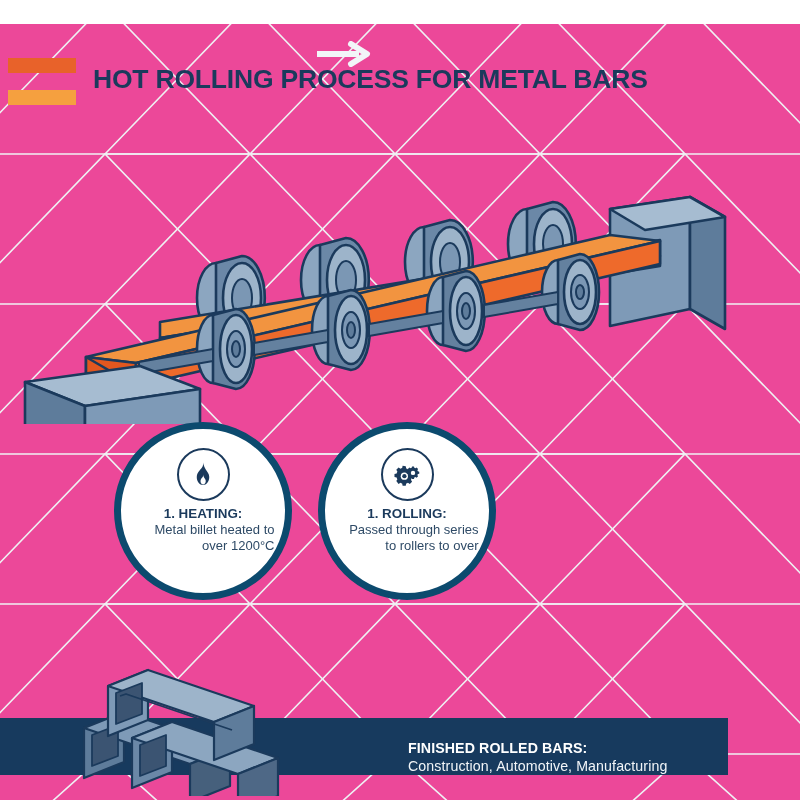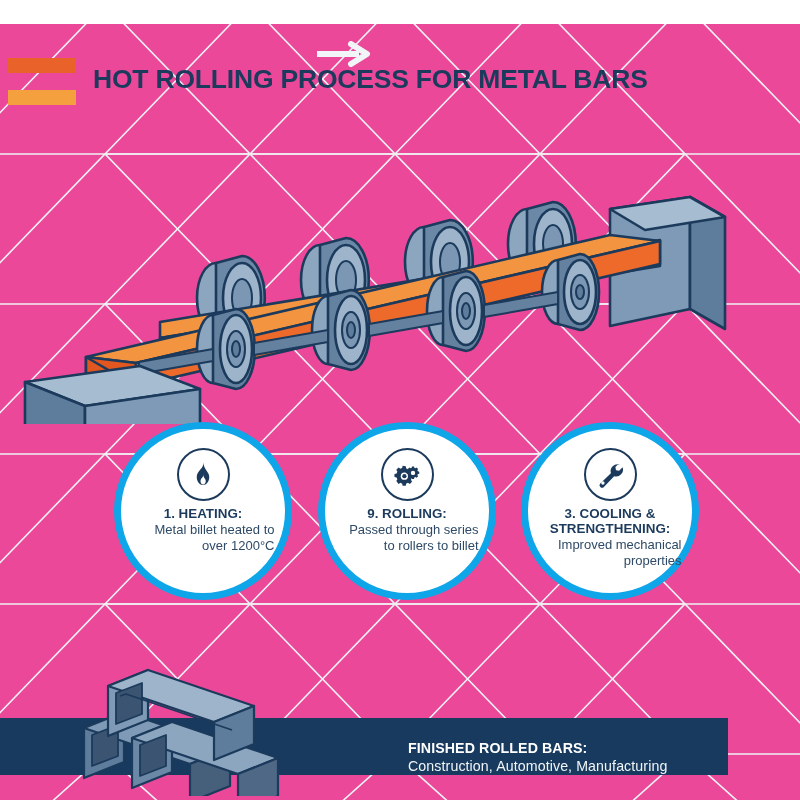--- a/index.html
+++ b/index.html
@@ -83,21 +83,21 @@
     left: 0;
     width: 800px;
     height: 180px;
     z-index: 4;
   }
   .step-circle {
     position: absolute;
     width: 178px;
     height: 178px;
     border-radius: 50%;
-    border: 7px solid #0ea5e9;
+    border: 7px solid #0c4a6e;
     background: #ffffff;
     box-sizing: border-box;
     display: flex;
     flex-direction: column;
     align-items: center;
     justify-content: flex-start;
     padding-top: 19px;
   }
   .step-circle.s1 { left: 114px; top: 0px; }
   .step-circle.s2 { left: 318px; top: 0px; }
@@ -360,34 +360,24 @@
             <path d="M10.2 3.6l.4 1.8c.5.15 1 .36 1.4.63l1.6-.9 1.85 1.85-.9 1.6c.27.42.48.9.63 1.4l1.8.4v2.6l-1.8.4c-.15.5-.36 1-.63 1.4l.9 1.6-1.85 1.85-1.6-.9c-.42.27-.9.48-1.4.63l-.4 1.8H7.6l-.4-1.8c-.5-.15-1-.36-1.4-.63l-1.6.9L2.35 15.9l.9-1.6c-.27-.42-.48-.9-.63-1.4l-1.8-.4V9.9l1.8-.4c.15-.5.36-.98.63-1.4l-.9-1.6L4.2 4.65l1.6.9c.42-.27.9-.48 1.4-.63l.4-1.8z" transform="translate(1.2,1.6) scale(0.96)"></path>
           </g>
           <circle cx="9.9" cy="12.9" r="2.9" fill="#ffffff"></circle>
           <circle cx="9.9" cy="12.9" r="1.7" fill="#1B3A5C"></circle>
           <g fill="#1B3A5C">
             <path d="M17.6 5.1l.25 1.1c.3.1.6.22.85.4l1-.55 1.15 1.15-.55 1c.17.26.3.55.4.85l1.1.25v1.6l-1.1.25c-.1.3-.23.6-.4.85l.55 1-1.15 1.15-1-.55c-.26.17-.55.3-.85.4l-.25 1.1H16l-.25-1.1c-.3-.1-.6-.23-.85-.4l-1 .55-1.15-1.15.55-1c-.17-.26-.3-.55-.4-.85l-1.1-.25v-1.6l1.1-.25c.1-.3.23-.6.4-.85l-.55-1 1.15-1.15 1 .55c.26-.17.55-.3.85-.4l.25-1.1z"></path>
           </g>
           <circle cx="16.8" cy="10.3" r="1.75" fill="#ffffff"></circle>
         </svg>
       </span>
-      <span class="step-title">9. ROLLING:</span>
-      <span class="step-desc">Passed through series to rollers to billet</span>
+      <span class="step-title">1. ROLLING:</span>
+      <span class="step-desc">Passed through series to rollers to over</span>
     </div>
 
-    <div class="step-circle s3">
-      <span class="step-icon">
-        <svg width="30" height="30" viewBox="0 0 24 24">
-          <path d="M20.2 4.3a5.6 5.6 0 0 0-7.1 6.9L4.6 19.3a2 2 0 0 0 2.9 2.8l8.2-8.5a5.6 5.6 0 0 0 6.8-7.2l-2.8 2.8-2.5-.5-.5-2.5 2.5-2.4z" fill="#1B3A5C" transform="translate(-0.4,-0.6)"></path>
-          <circle cx="6.3" cy="18.4" r="1.35" fill="#ffffff"></circle>
-        </svg>
-      </span>
-      <span class="step-title">3. COOLING &amp; STRENGTHENING:</span>
-      <span class="step-desc">Improved mechanical properties</span>
-    </div>
   </div>
 
   <div class="footer-banner"></div>
 
   <svg class="arrow-icon" width="60" height="26" viewBox="0 0 60 26">
     <path d="M2 13 H 44" stroke="#F2F5F8" stroke-width="6" stroke-linecap="butt" fill="none"></path>
     <path d="M36 3 L 52 13 L 36 23" stroke="#F2F5F8" stroke-width="6" fill="none" stroke-linecap="round" stroke-linejoin="round"></path>
   </svg>
 
   <div class="footer-text">

